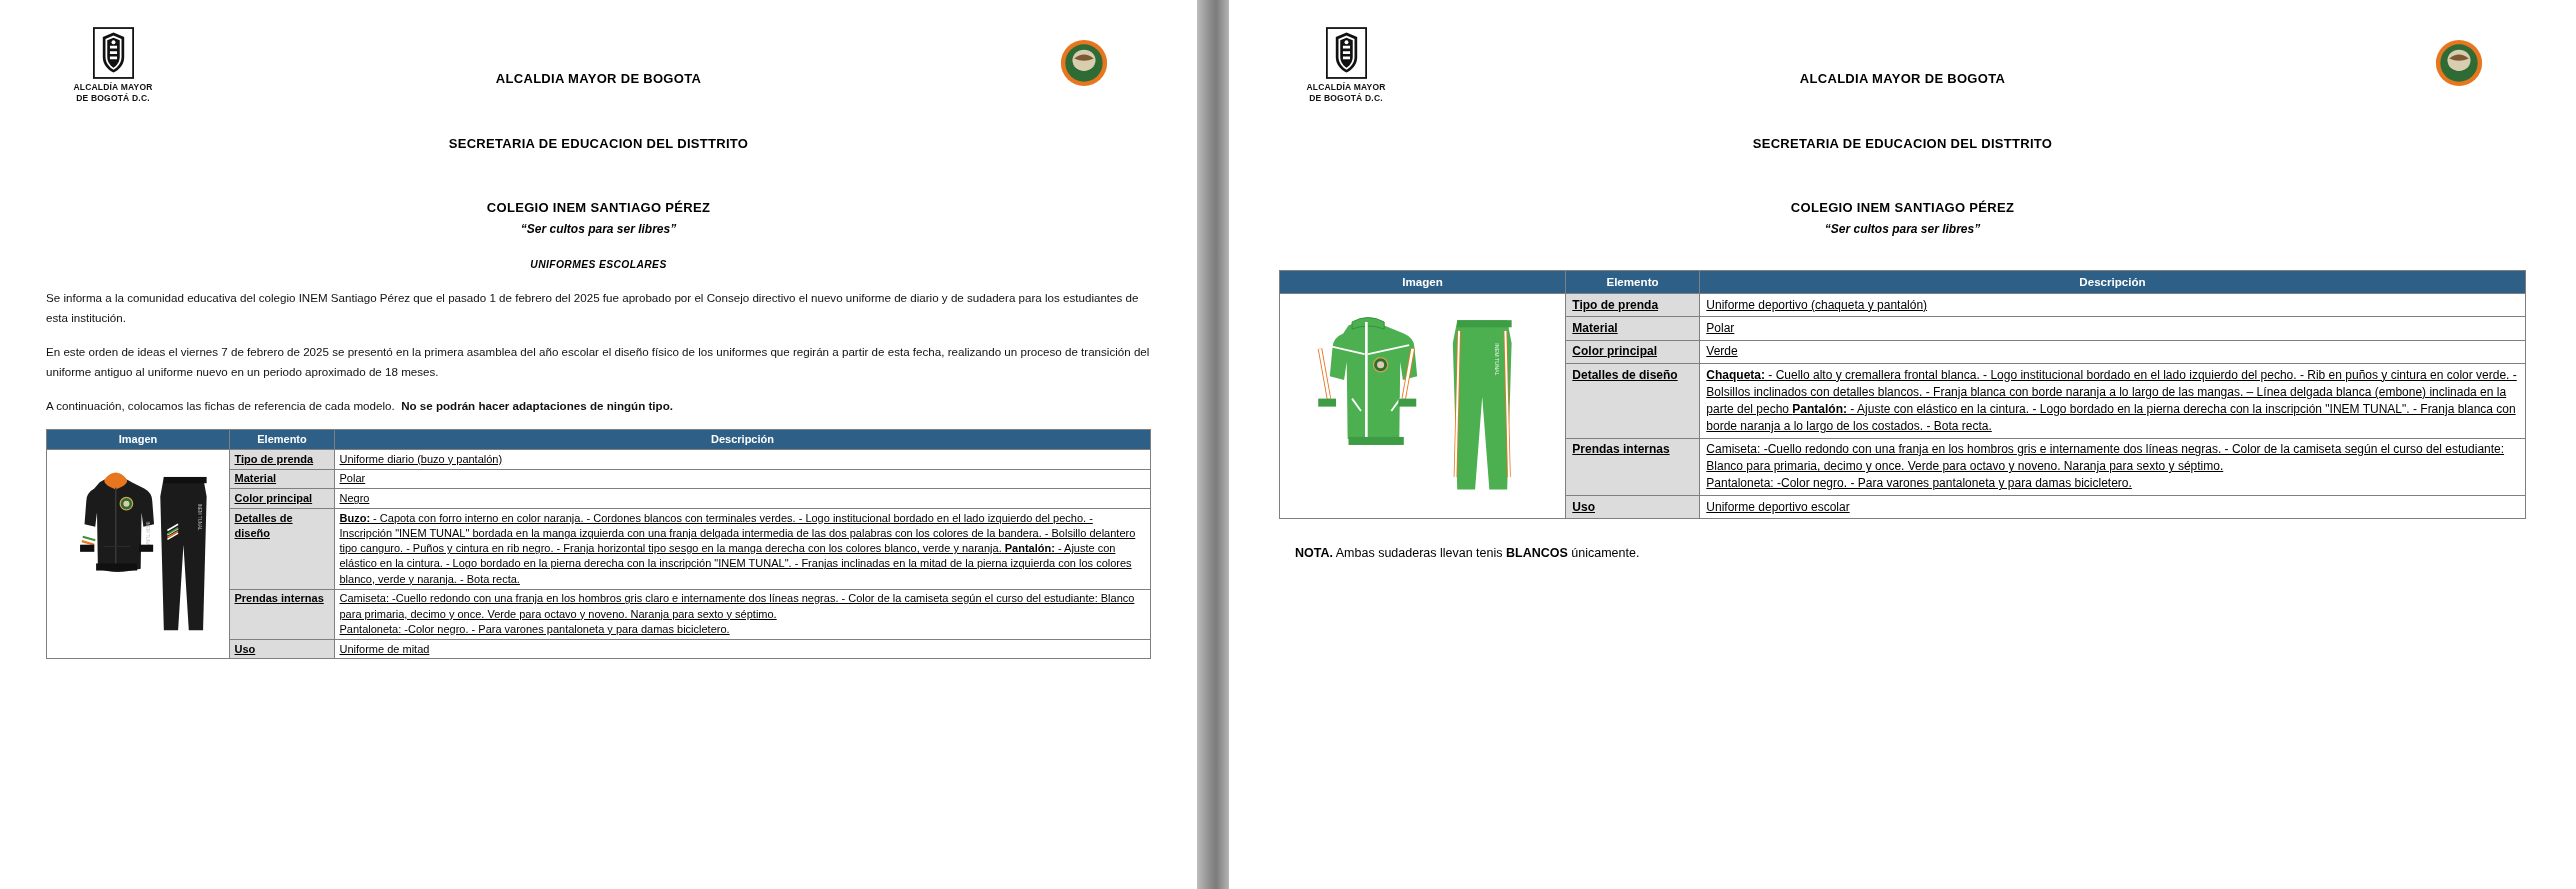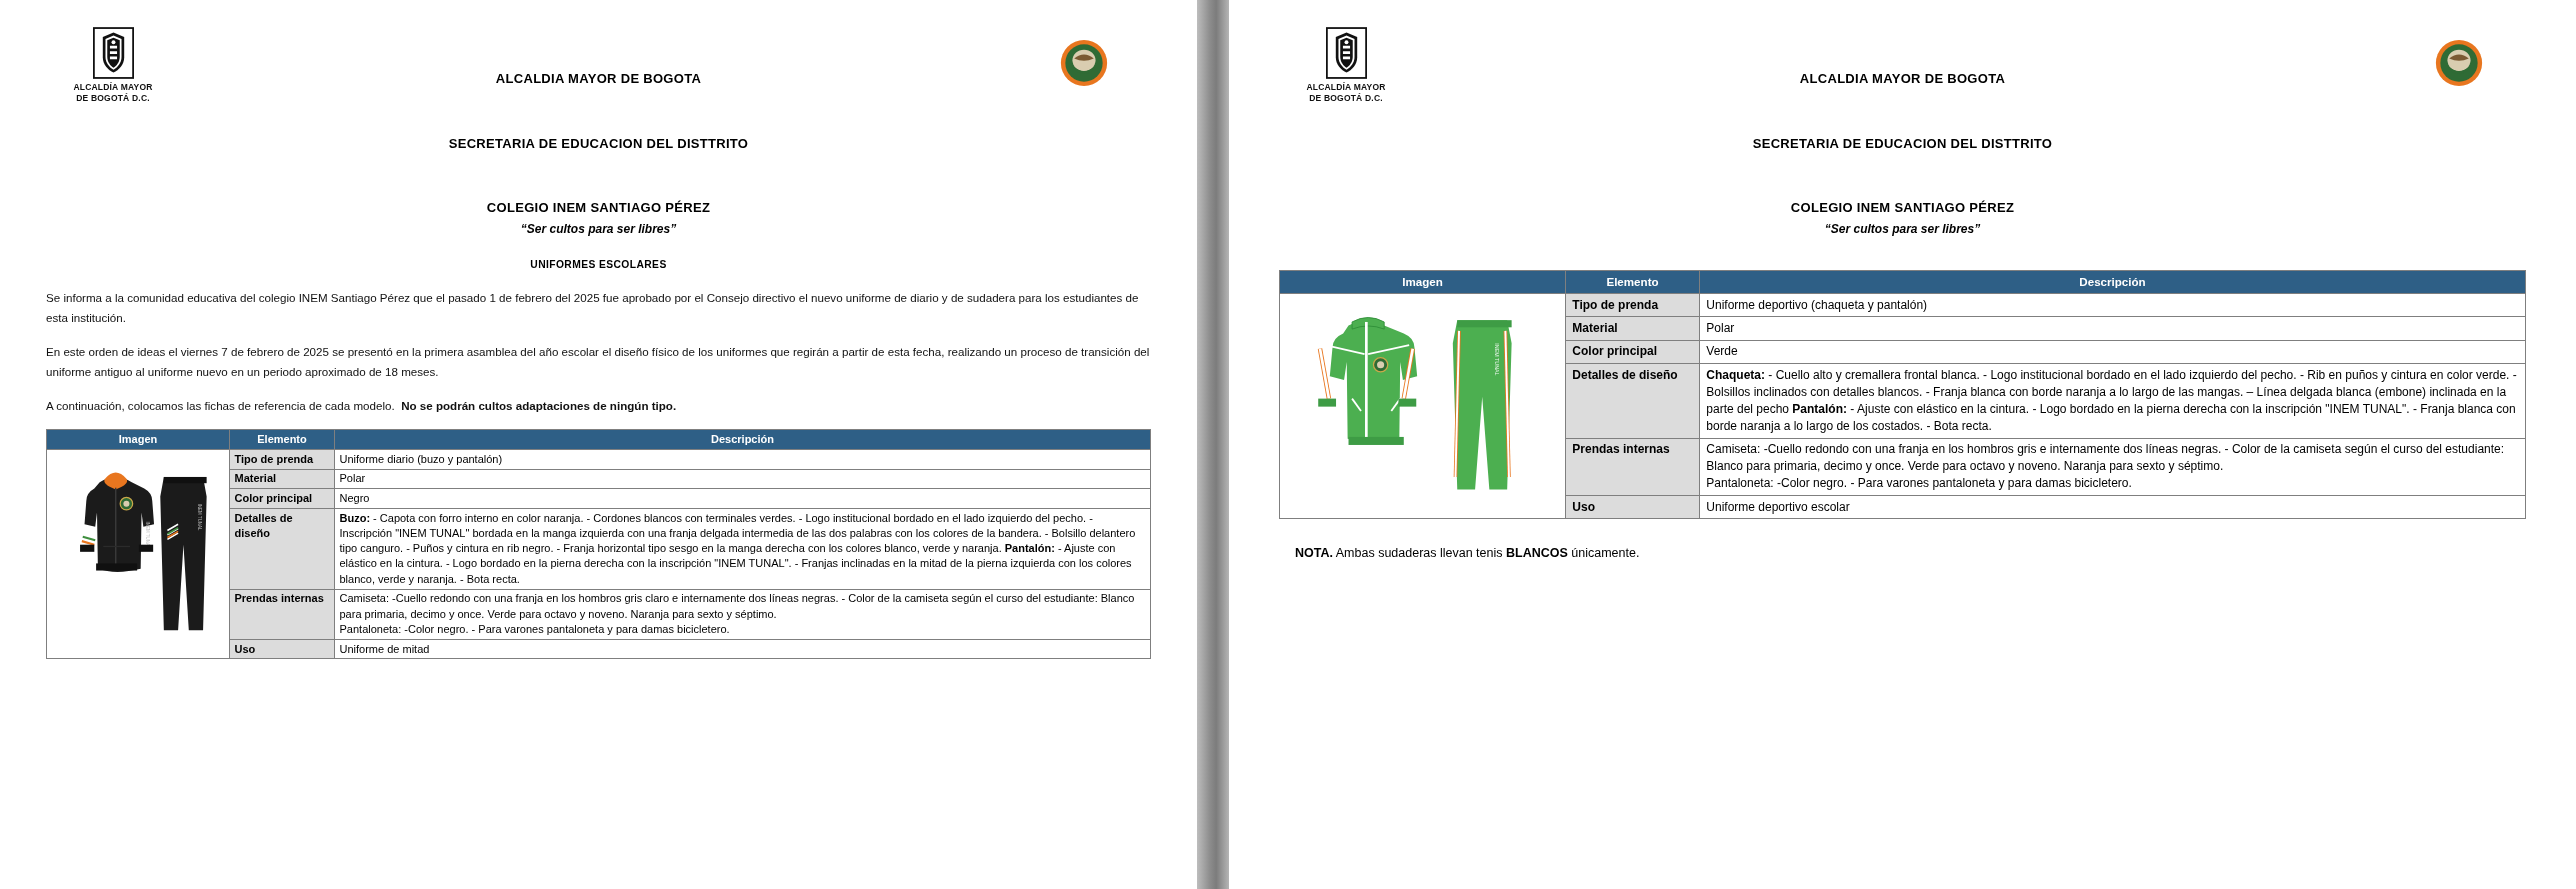--- a/index.html
+++ b/index.html
@@ -84,20 +84,21 @@
     padding-top: 16px;
   }
 
   
   .section-title {
     text-align: center;
     font-size: 10.3px;
     font-weight: bold;
     letter-spacing: 0.4px;
     margin: 23px 0 18px 0;
+    font-style: italic;
   }
   .para {
     font-size: 11.6px;
     line-height: 1.72;
     color: #111;
     margin: 0 0 14.3px 0;
     text-align: left;
   }
   .para.tight { margin-bottom: 12.5px; }
   .para b { font-weight: bold; }
@@ -118,20 +119,21 @@
     padding: 3.6px 5.4px;
     border: 0.9px solid #7f7f7f;
   }
   table.fit td {
     border: 0.9px solid #7f7f7f;
     vertical-align: top;
     font-size: 11px;
     line-height: 1.38;
     padding: 1.8px 4.5px;
     color: #000;
+    text-decoration: underline;
   }
   td.label {
     background: #dcdcdc;
     font-weight: bold;
   }
   td.value { background: #ffffff; }
   td.imgcell {
     background: #ffffff;
     text-align: center;
     vertical-align: middle;
@@ -199,21 +201,21 @@
         </span>
       </div>
     </div>
 
     <div class="section-title">UNIFORMES ESCOLARES</div>
 
     <p class="para">Se informa a la comunidad educativa del colegio INEM Santiago Pérez que el pasado 1 de febrero del 2025 fue aprobado por el Consejo directivo el nuevo uniforme de diario y de sudadera para los estudiantes de esta institución.</p>
     <p class="para">En este orden de ideas el viernes 7 de febrero de 2025 se presentó en la primera asamblea del año escolar el diseño físico de los uniformes que regirán a partir de esta fecha, realizando un proceso de transición del uniforme antiguo al uniforme nuevo en un periodo aproximado de 18 meses.</p>
     <p class="para tight">
       <span>A continuación, colocamos las fichas de referencia de cada modelo.</span>
-      &nbsp;<b>No se podrán cultos adaptaciones de ningún tipo.</b>
+      &nbsp;<b>No se podrán hacer adaptaciones de ningún tipo.</b>
     </p>
 
     <table class="fit left-tbl">
       <colgroup>
         <col style="width:183px">
         <col style="width:105px">
         <col>
       </colgroup>
       <thead>
         <tr>

